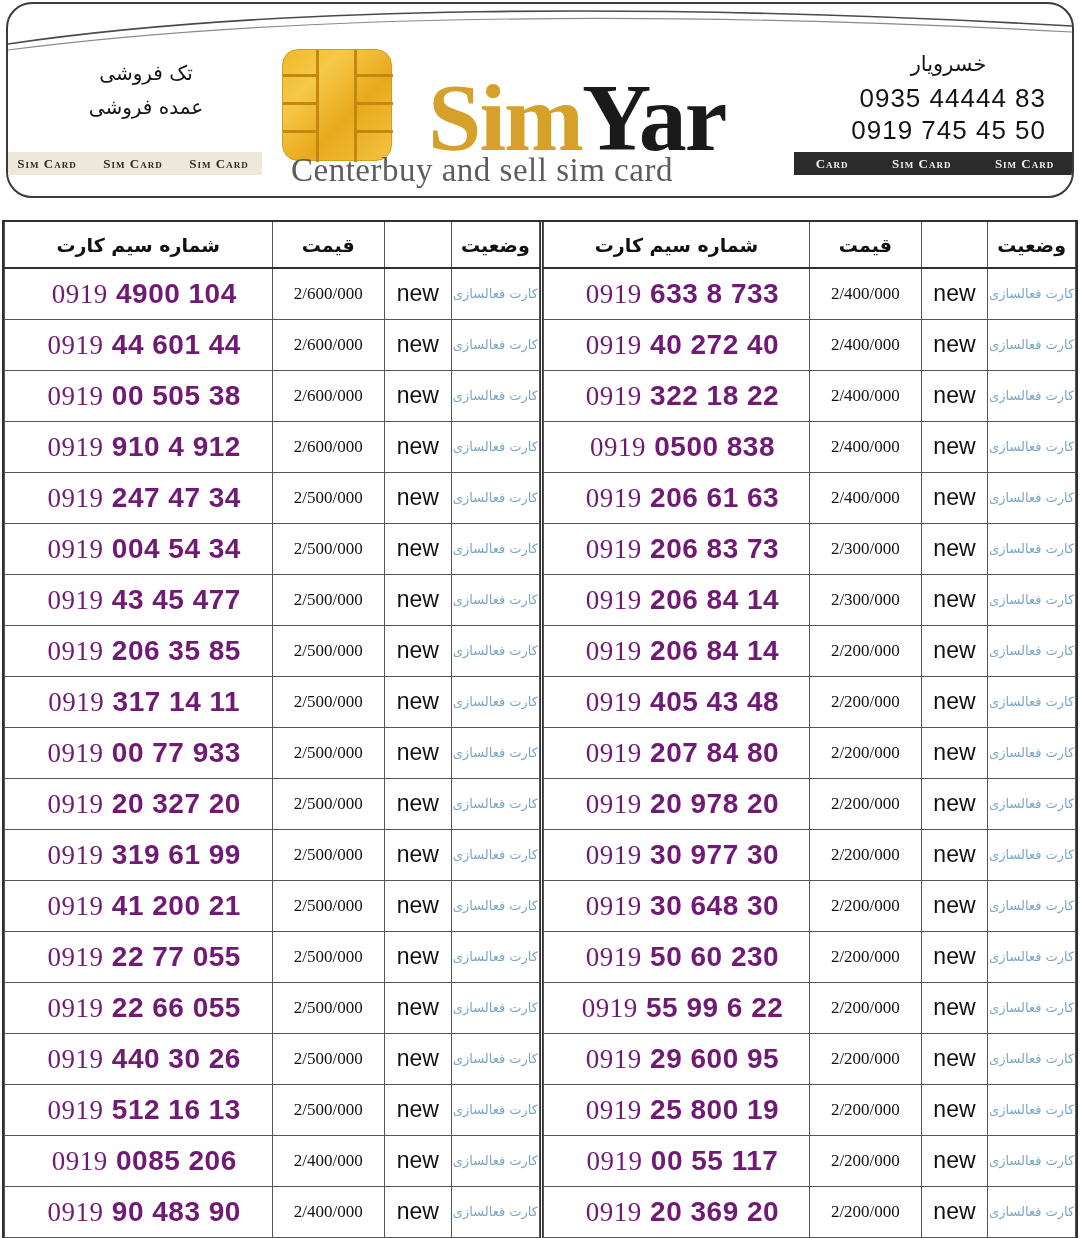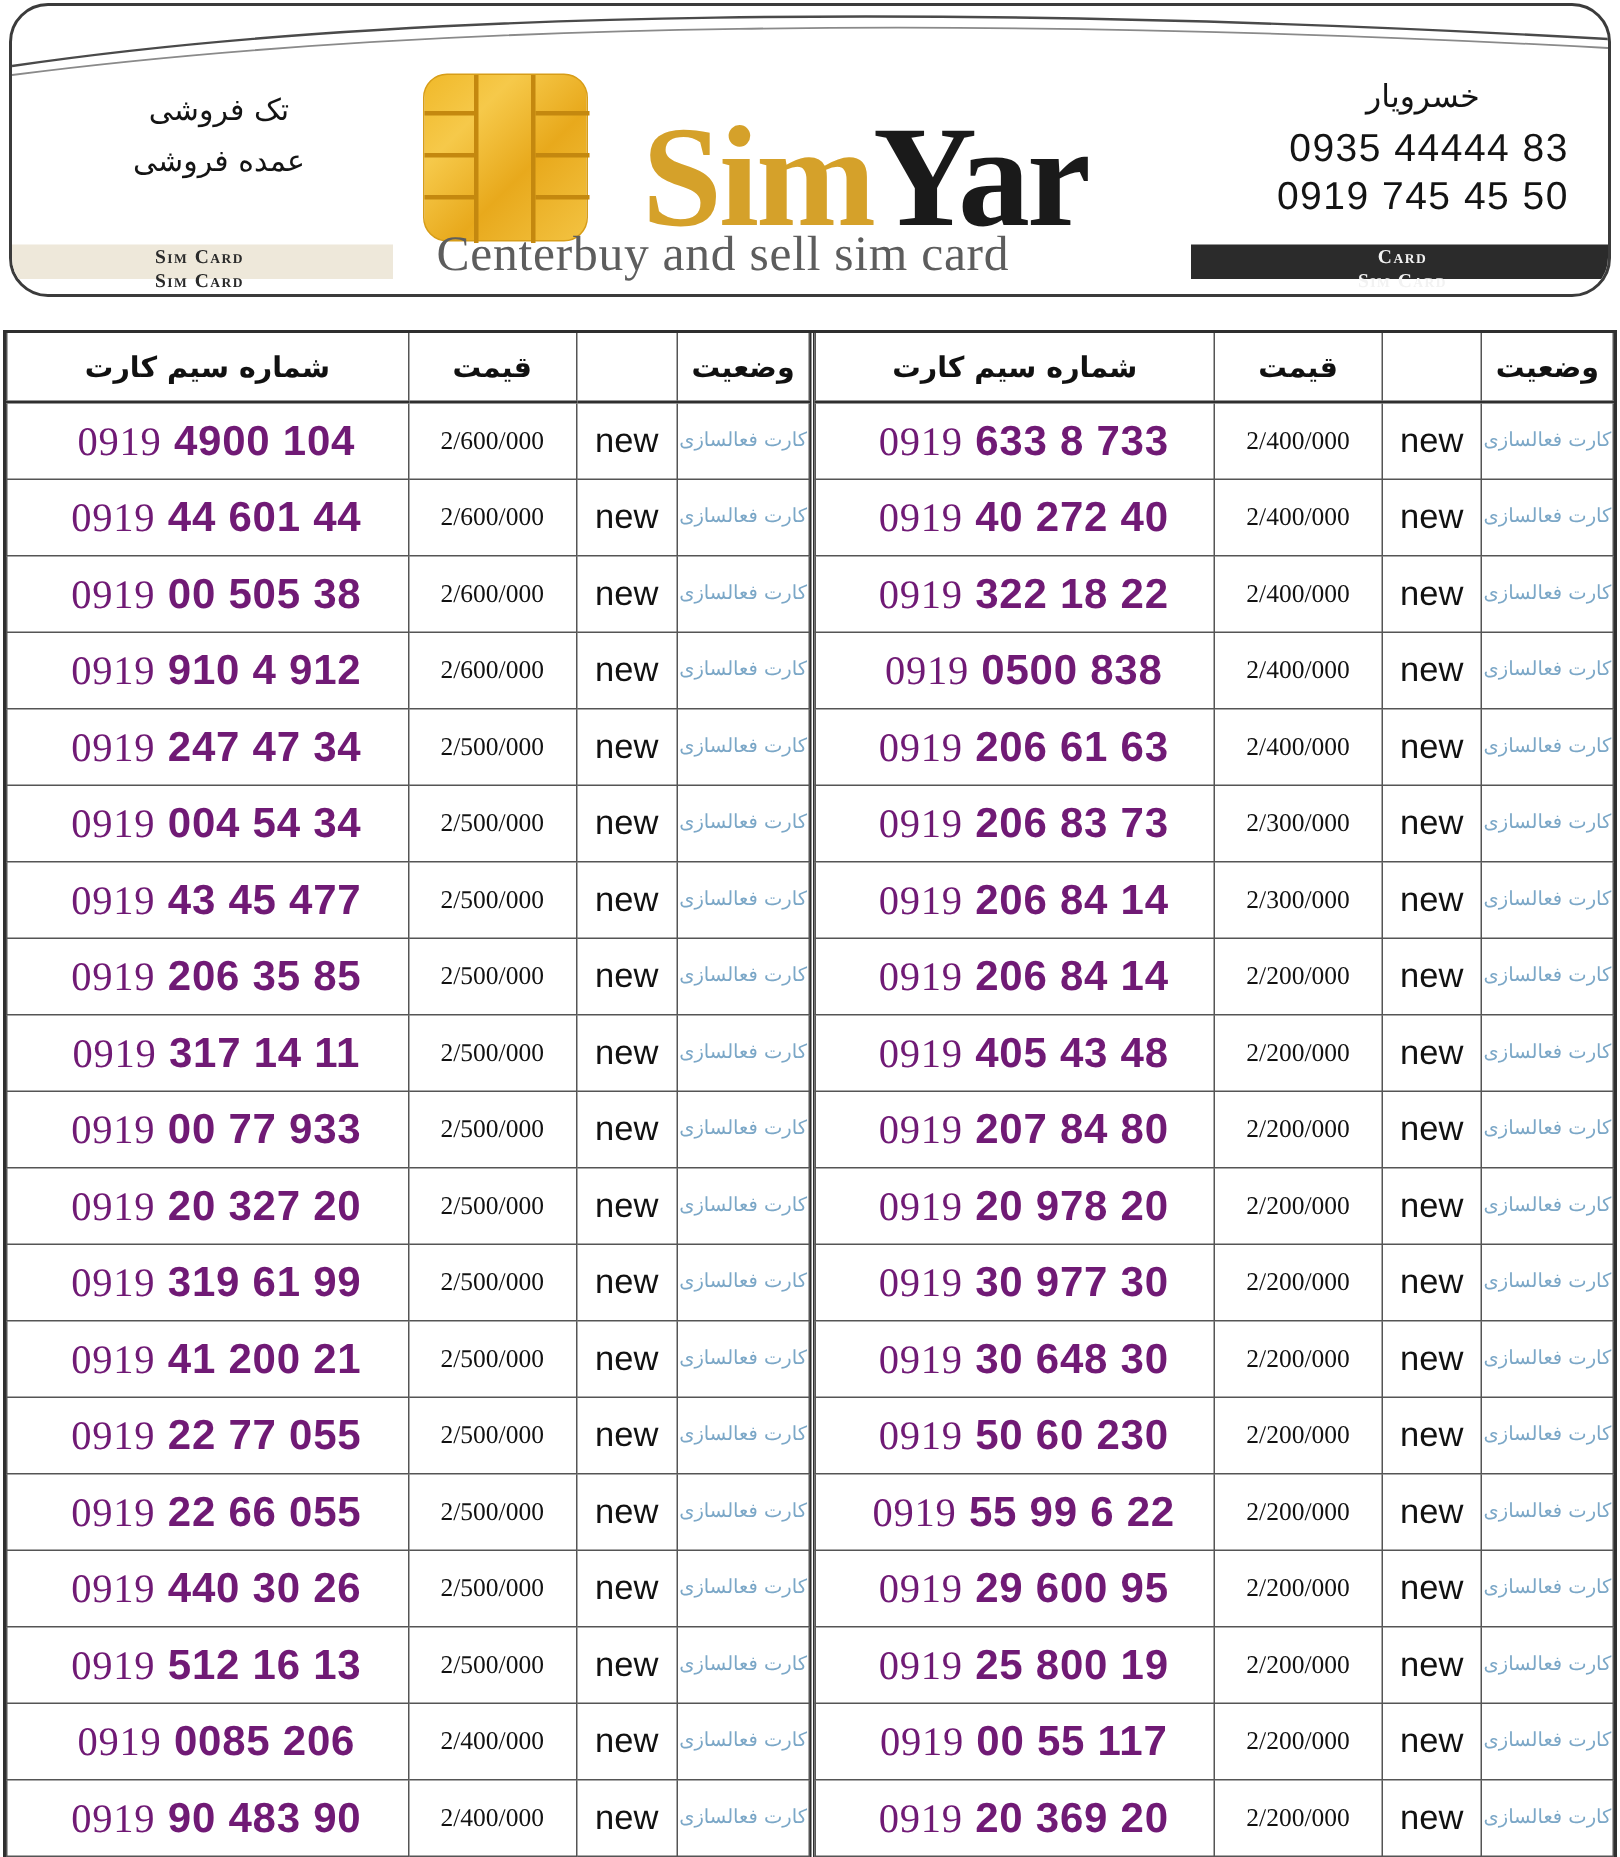--- a/index.html
+++ b/index.html
@@ -116,31 +116,30 @@
     font-family: "Liberation Sans", sans-serif;
     font-size: 26px;
     color: #141414;
     letter-spacing: 1px;
     line-height: 32px;
     text-align: right;
   }
 
   .strip {
     position: absolute;
-    bottom: 10px;
+    bottom: 21px;
     height: 23px;
     font-family: "Liberation Serif", serif;
     font-size: 13px;
     font-variant: small-caps;
     font-weight: bold;
     letter-spacing: 1px;
     display: flex;
     align-items: center;
     justify-content: space-around;
-    flex-direction: column;
   }
   .strip-left {
     left: -4px;
     width: 258px;
     background: #eee8da;
     color: #2a2a2a;
   }
   .strip-right {
     right: -4px;
     width: 282px;

